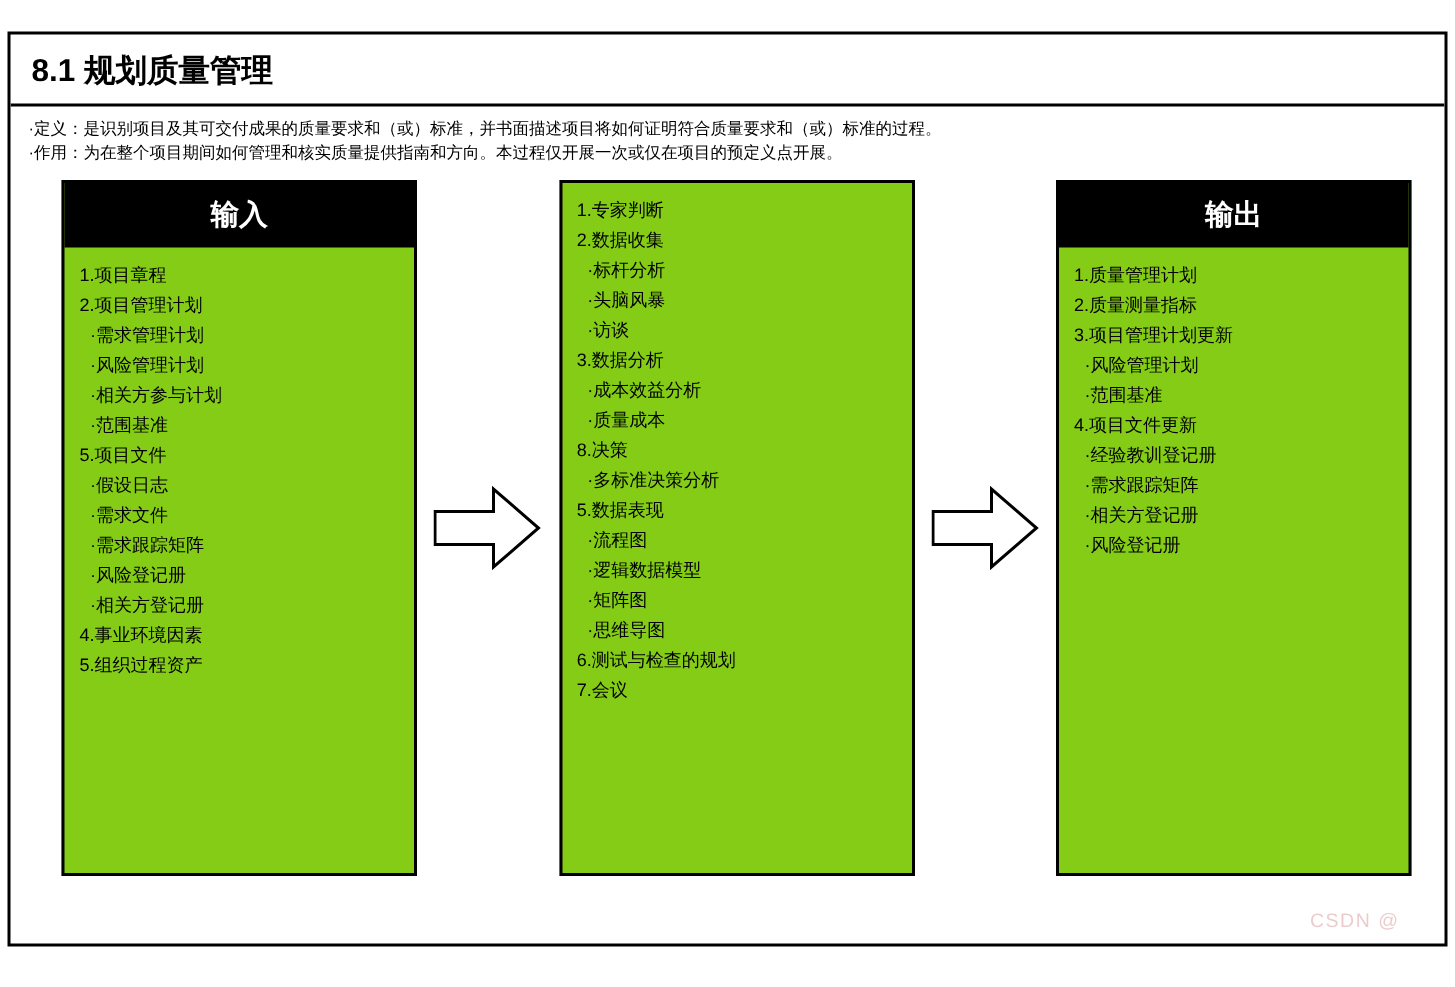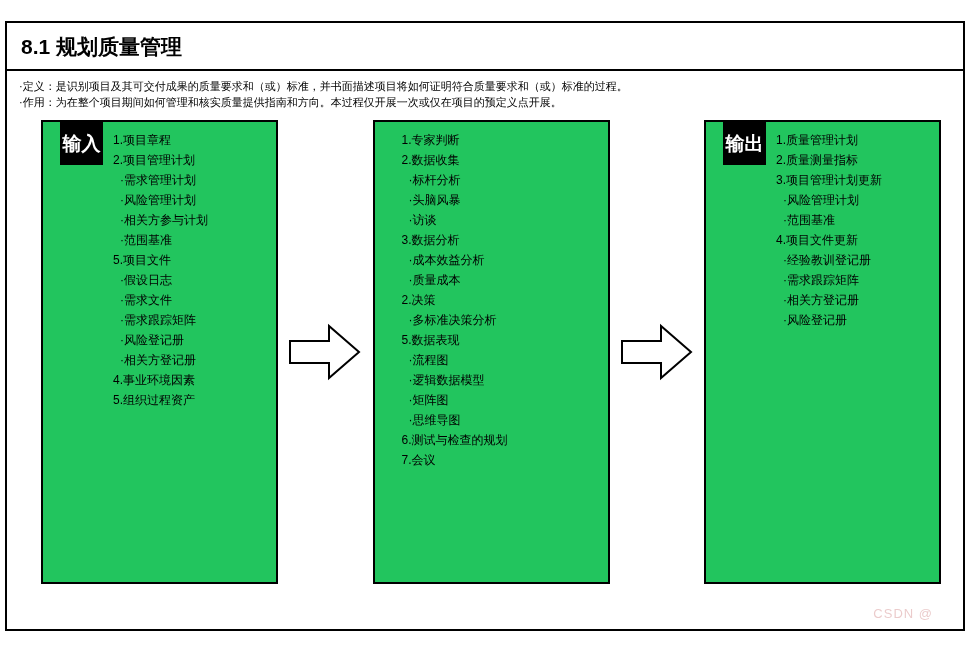--- a/index.html
+++ b/index.html
@@ -36,24 +36,23 @@
     display: flex;
     margin-top: 10px;
     padding: 0 22px 0 34px;
     height: 464px;
     align-items: stretch;
   }
   .box {
     flex: 0 0 237px;
     width: 237px;
     border: 2px solid #000;
-    background: #22c55e;
+    background: #84cc16;
     display: flex;
-    flex-direction: row;
-    padding-left: 17px;
+    flex-direction: column;
   }
   .box-header {
     flex: 0 0 43px;
     height: 43px;
     line-height: 43px;
     background: #000;
     color: #fff;
     text-align: center;
     font-weight: bold;
     font-size: 19px;
@@ -127,21 +126,21 @@
     <div class="box">
       <div class="box-body">
           <div class="list-item">1.专家判断</div>
           <div class="list-item">2.数据收集</div>
           <div class="list-item sub">·标杆分析</div>
           <div class="list-item sub">·头脑风暴</div>
           <div class="list-item sub">·访谈</div>
           <div class="list-item">3.数据分析</div>
           <div class="list-item sub">·成本效益分析</div>
           <div class="list-item sub">·质量成本</div>
-          <div class="list-item">2.决策</div>
+          <div class="list-item">8.决策</div>
           <div class="list-item sub">·多标准决策分析</div>
           <div class="list-item">5.数据表现</div>
           <div class="list-item sub">·流程图</div>
           <div class="list-item sub">·逻辑数据模型</div>
           <div class="list-item sub">·矩阵图</div>
           <div class="list-item sub">·思维导图</div>
           <div class="list-item">6.测试与检查的规划</div>
           <div class="list-item">7.会议</div>
         </div>
     </div>

